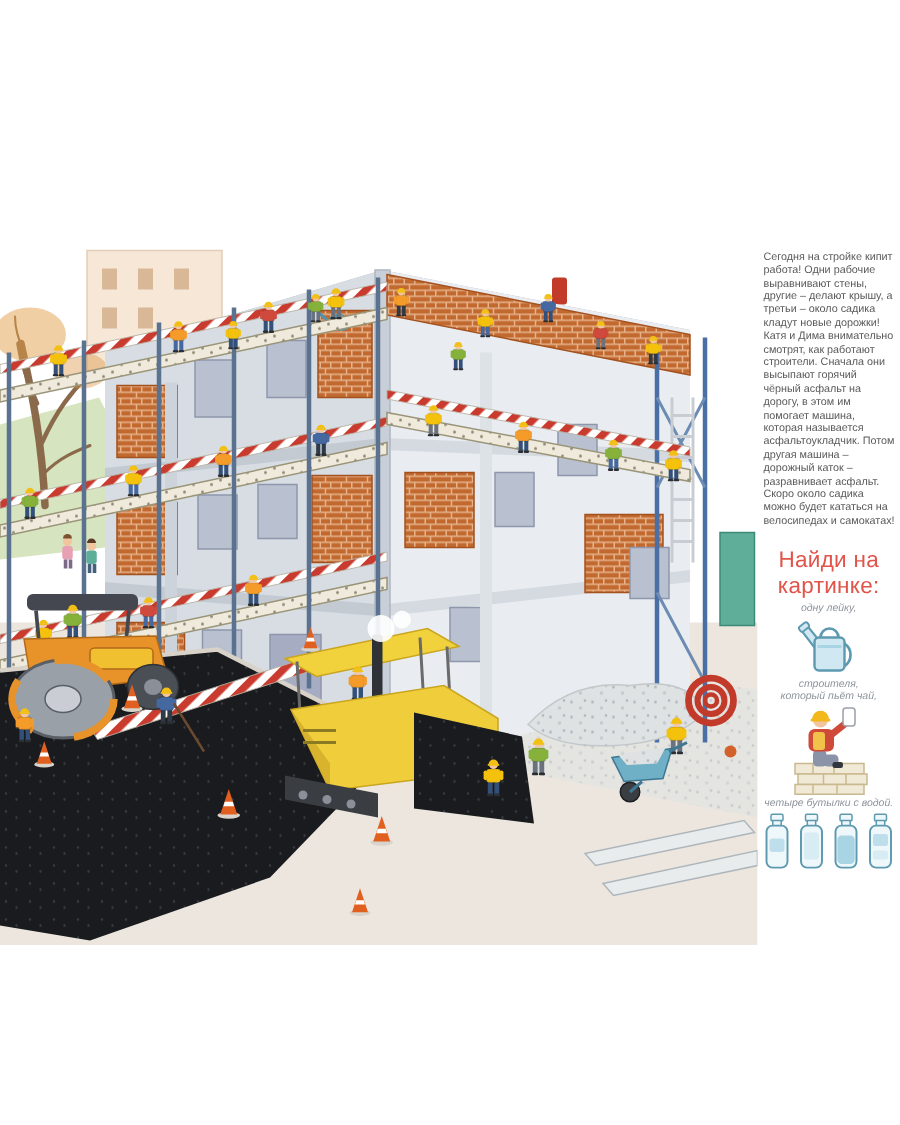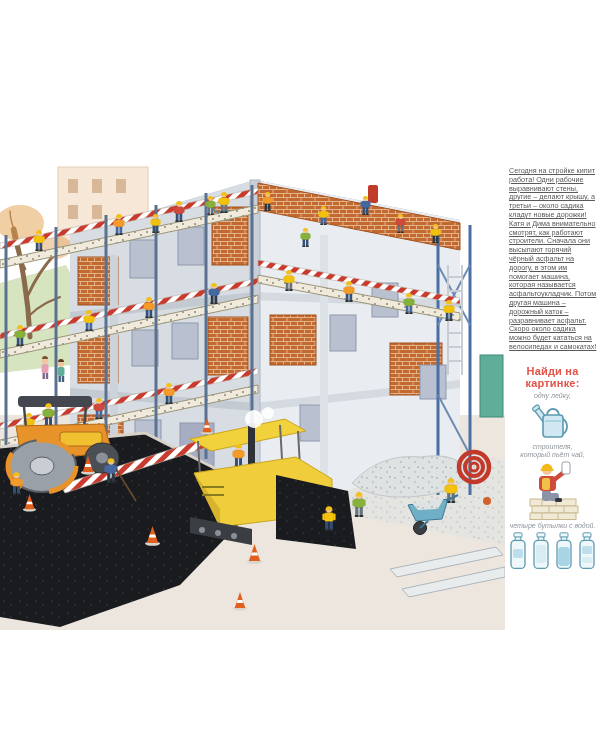--- a/index.html
+++ b/index.html
@@ -1,22 +1,22 @@
 <!DOCTYPE html>
 <html><head>
 <meta charset="utf-8">
 <style>
   html,body{margin:0;padding:0;}
   body{width:600px;height:750px;background:#ffffff;font-family:"Liberation Sans",sans-serif;position:relative;overflow:hidden;}
   .page{position:absolute;inset:0;background:#ffffff;}
   .illustration{position:absolute;left:0;top:165px;width:505px;height:465px;}
   .illustration svg{display:block;}
   .sidebar{position:absolute;left:505px;top:165px;width:95px;height:465px;}
-  .story{margin:0;padding:2px 2px 0 4px;font-size:7.2px;line-height:8.8px;color:#5a5a5a;text-align:left;text-decoration:underline;}
-  .find-heading{margin:13px 0 3px;text-align:center;font-size:11px;color:#e0544a;font-weight:bold;letter-spacing:.2px;}
+  .story{margin:0;padding:2px 2px 0 4px;font-size:7.2px;line-height:8.8px;color:#5a5a5a;text-align:left;}
+  .find-heading{margin:13px 0 3px;text-align:center;font-size:15px;color:#e0544a;font-weight:normal;letter-spacing:.2px;}
   .caption{text-align:center;font-size:7px;font-style:italic;color:#8f959c;white-space:pre-line;line-height:8.2px;margin:2px 0 1px;}
   .find-item{text-align:center;}
   .find-item svg{display:block;margin:0 auto;}
   
   .w-o{--vest:#f49b2a}.w-y{--vest:#f4c20d}.w-g{--vest:#86b23c}.w-r{--vest:#cf4a3c}.w-b{--vest:#4668a0}
   .p-g{--pants:#6a7280}.p-b{--pants:#4668a0}.p-k{--pants:#2e3a46}.p-n{--pants:#33507a}
 </style>
 </head>
 <body>
 

